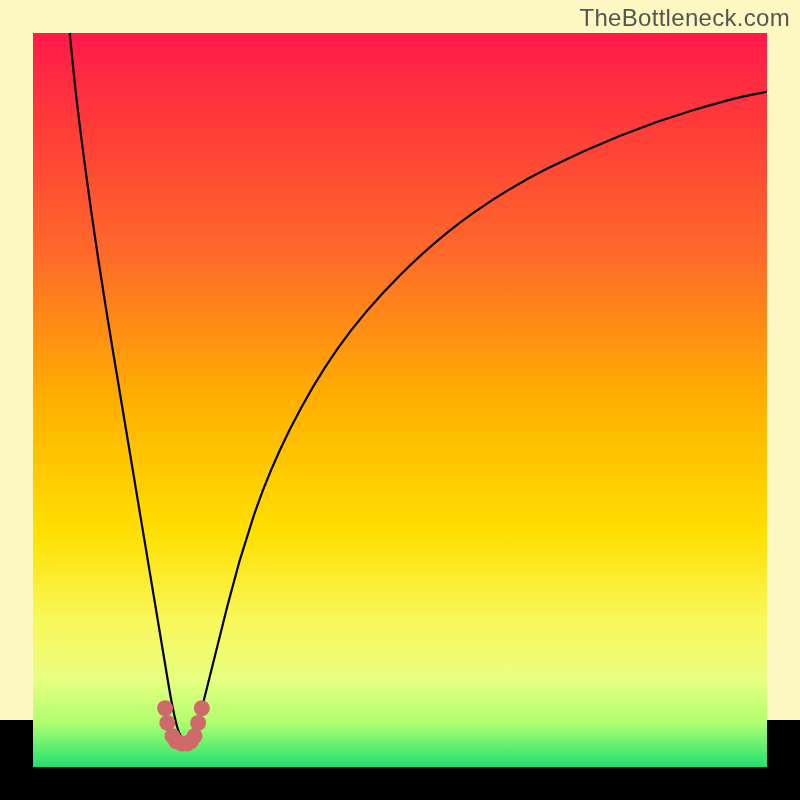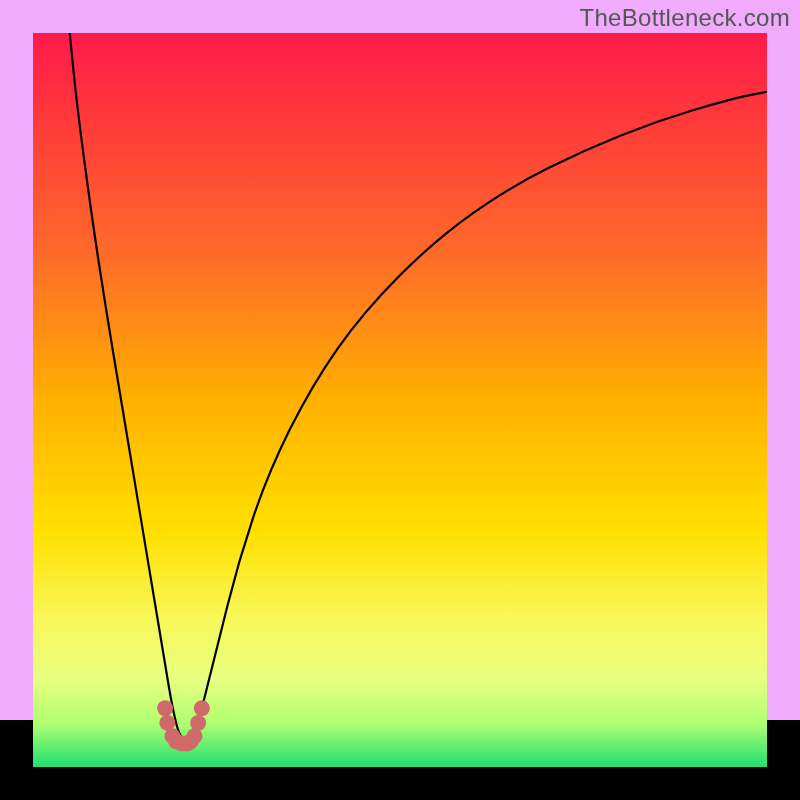--- a/index.html
+++ b/index.html
@@ -10,21 +10,21 @@
     background: #000000;
     overflow: hidden;
     font-family: Arial, Helvetica, sans-serif;
   }
   .frame {
     position: absolute;
     left: 0;
     top: 0;
     width: 800px;
     height: 720px;
-    background: #f0abfc;
+    background: #fef9c3;
   }
   .watermark {
     position: absolute;
     top: 4px;
     right: 10px;
     color: #555555;
     font-size: 24px;
     font-weight: 500;
     letter-spacing: 0.3px;
     user-select: none;

